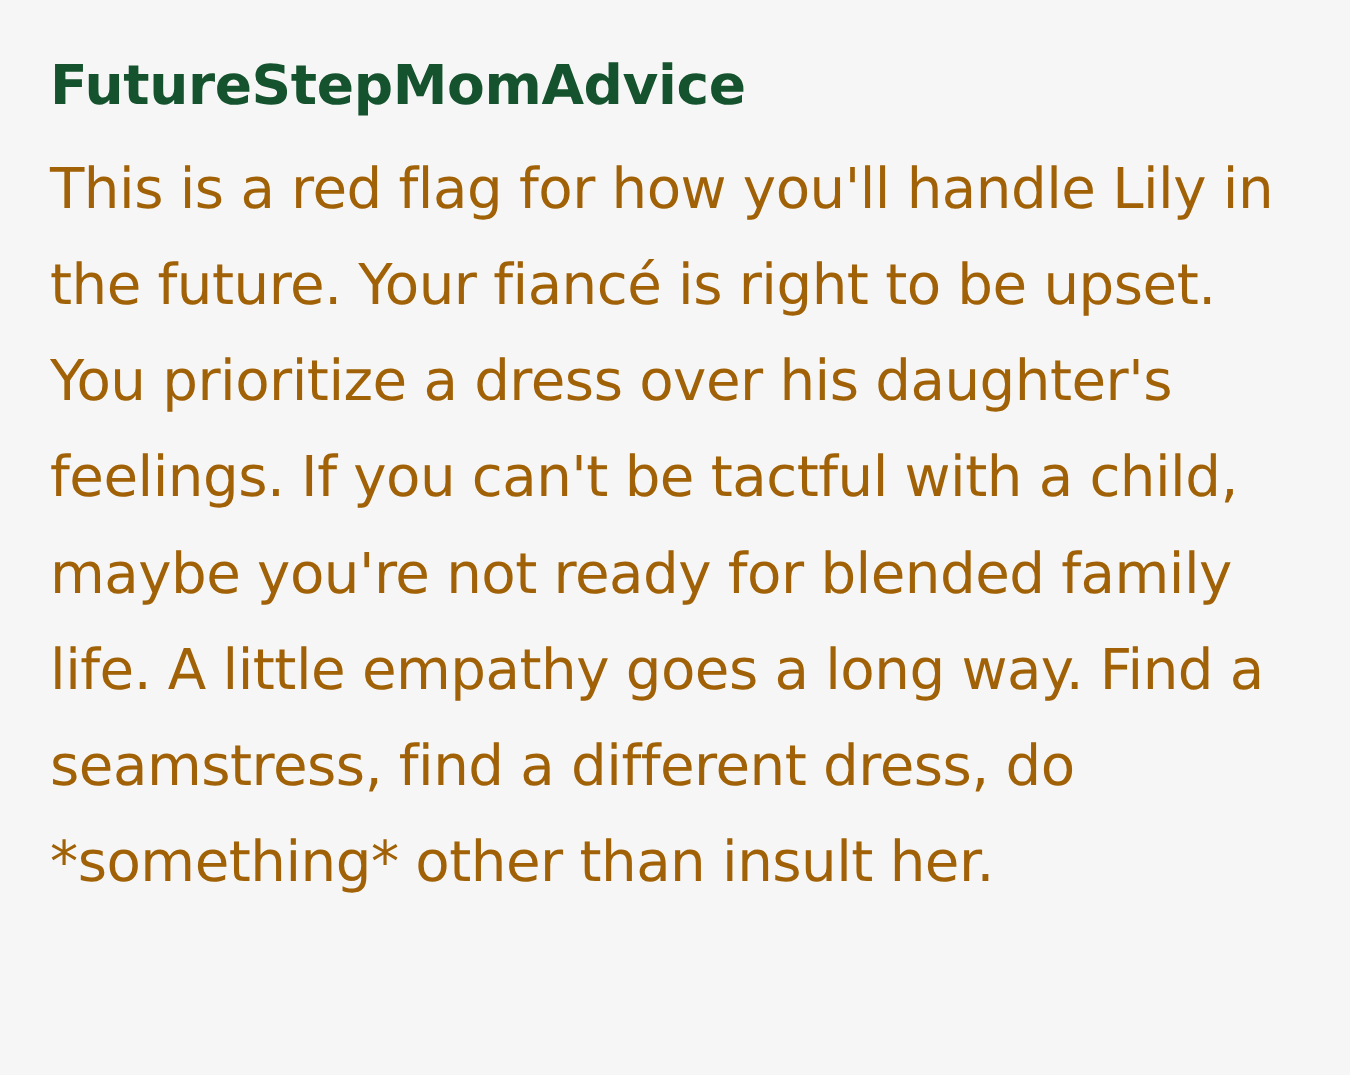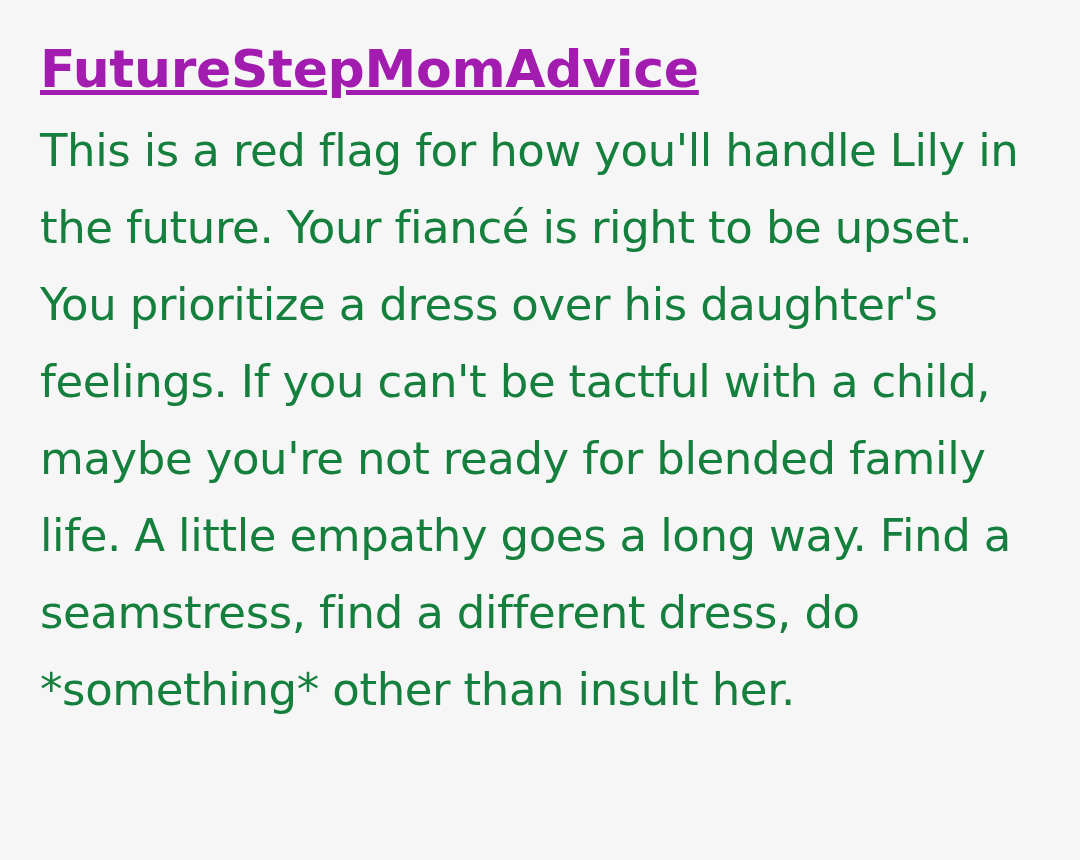--- a/index.html
+++ b/index.html
@@ -16,35 +16,34 @@
   .comment-card {
     box-sizing: border-box;
     width: 1080px;
     height: 860px;
     background: #f7f6f6;
     padding: 42px 48px 0 40px;
   }
   .username {
     font-family: "DejaVu Sans", sans-serif;
     font-weight: bold;
-    font-size: 52px;
+    font-size: 44px;
     line-height: 54px;
     letter-spacing: -0.3px;
-    color: #a21caf;
+    color: #14532d;
     margin: 0 0 16px 0;
     white-space: nowrap;
-    text-decoration: underline;
   }
   .comment-body {
     font-family: "DejaVu Sans", sans-serif;
     font-weight: 400;
     font-size: 45px;
     line-height: 77px;
     letter-spacing: -0.4px;
-    color: #15803d;
+    color: #a16207;
     margin: 0;
     width: 995px;
     word-spacing: -0.5px;
     text-align: left;
   }
 </style>
 </head>
 <body>
 
 <div class="comment-card">

